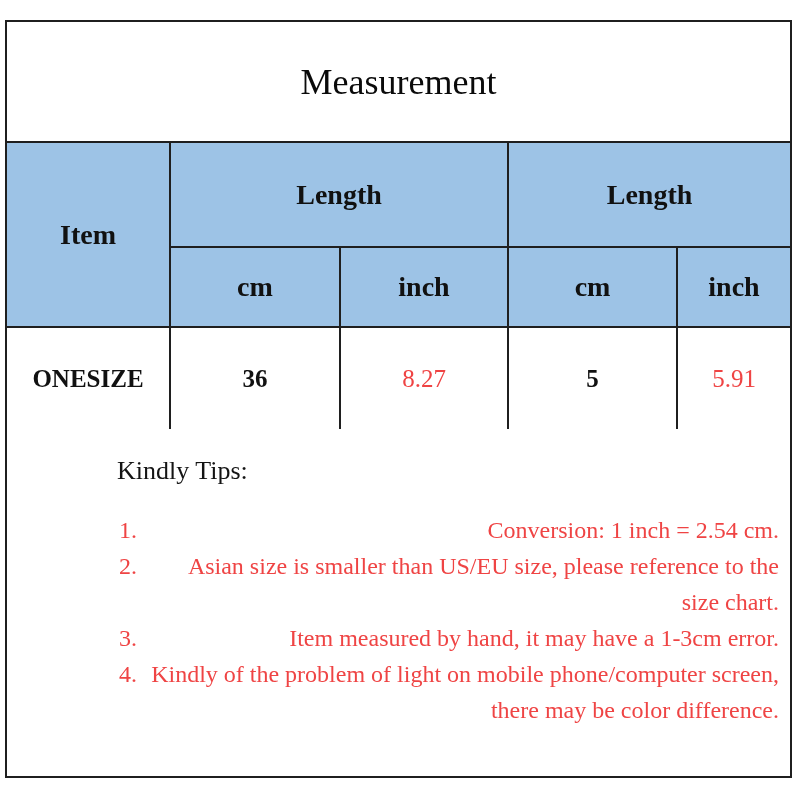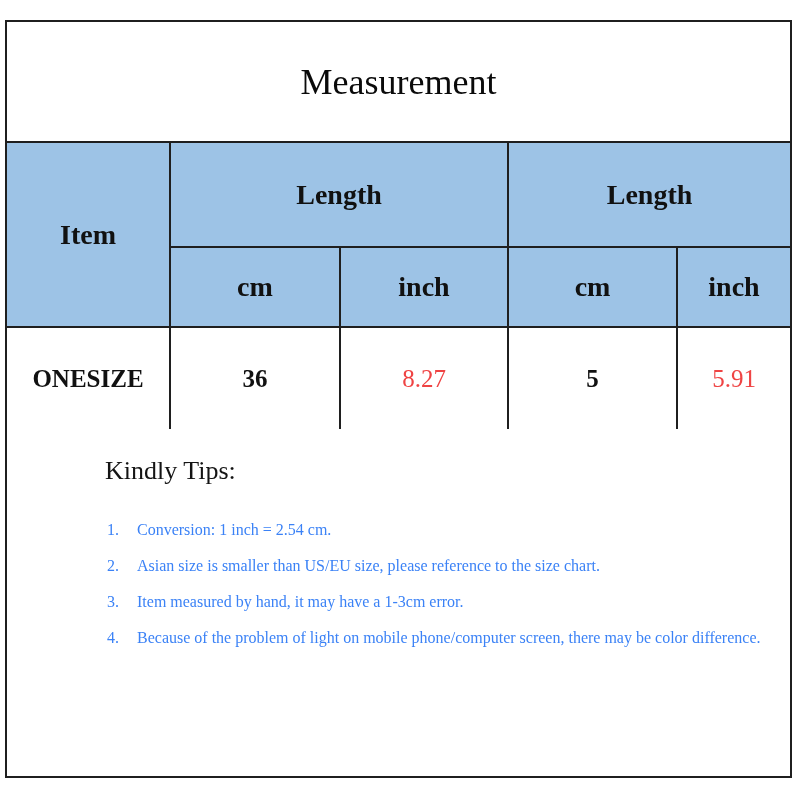--- a/index.html
+++ b/index.html
@@ -53,40 +53,42 @@
     margin-left: 37px;
   }
   tr.hdr-row-1 { height: 104px; }
   tr.hdr-row-2 { height: 80px; }
   tr.data-row  { height: 102px; }
   tr.data-row td { background: #ffffff; font-size: 25px; }
   td.bold, th.bold { font-weight: bold; }
   td.reg { font-weight: normal; color: #ef4444; }
   .tips {
     padding: 26px 40px 0 98px;
+    margin-left: 12px;
   }
   .tips-heading {
     font-size: 26px;
     line-height: 1.25;
     color: #141414;
   }
   ol.tips-list {
     list-style: none;
     counter-reset: tip;
     margin: 24px 0 0 2px;
     padding: 0;
     width: 660px;
   }
   ol.tips-list li {
     counter-increment: tip;
     position: relative;
     padding-left: 30px;
-    font-size: 16px;
+    font-size: 24px;
     line-height: 36px;
-    color: #3b82f6;
+    color: #ef4444;
+    text-align: right;
   }
   ol.tips-list li::before {
     content: counter(tip) ".";
     position: absolute;
     left: 0;
     top: 0;
   }
 </style>
 </head>
 <body>
@@ -127,18 +129,18 @@
         </tr>
       </tbody>
     </table>
 
     <div class="tips">
       <div class="tips-heading">Kindly Tips:</div>
       <ol class="tips-list">
         <li><span>Conversion: 1 inch = 2.54 cm.</span></li>
         <li><span>Asian size is smaller than US/EU size, please reference to the size chart.</span></li>
         <li><span>Item measured by hand, it may have a 1-3cm error.</span></li>
-        <li><span>Because of the problem of light on mobile phone/computer screen, there may be color difference.</span></li>
+        <li><span>Kindly of the problem of light on mobile phone/computer screen, there may be color difference.</span></li>
       </ol>
     </div>
 
   </div>
 </div>
 
 </body></html>

